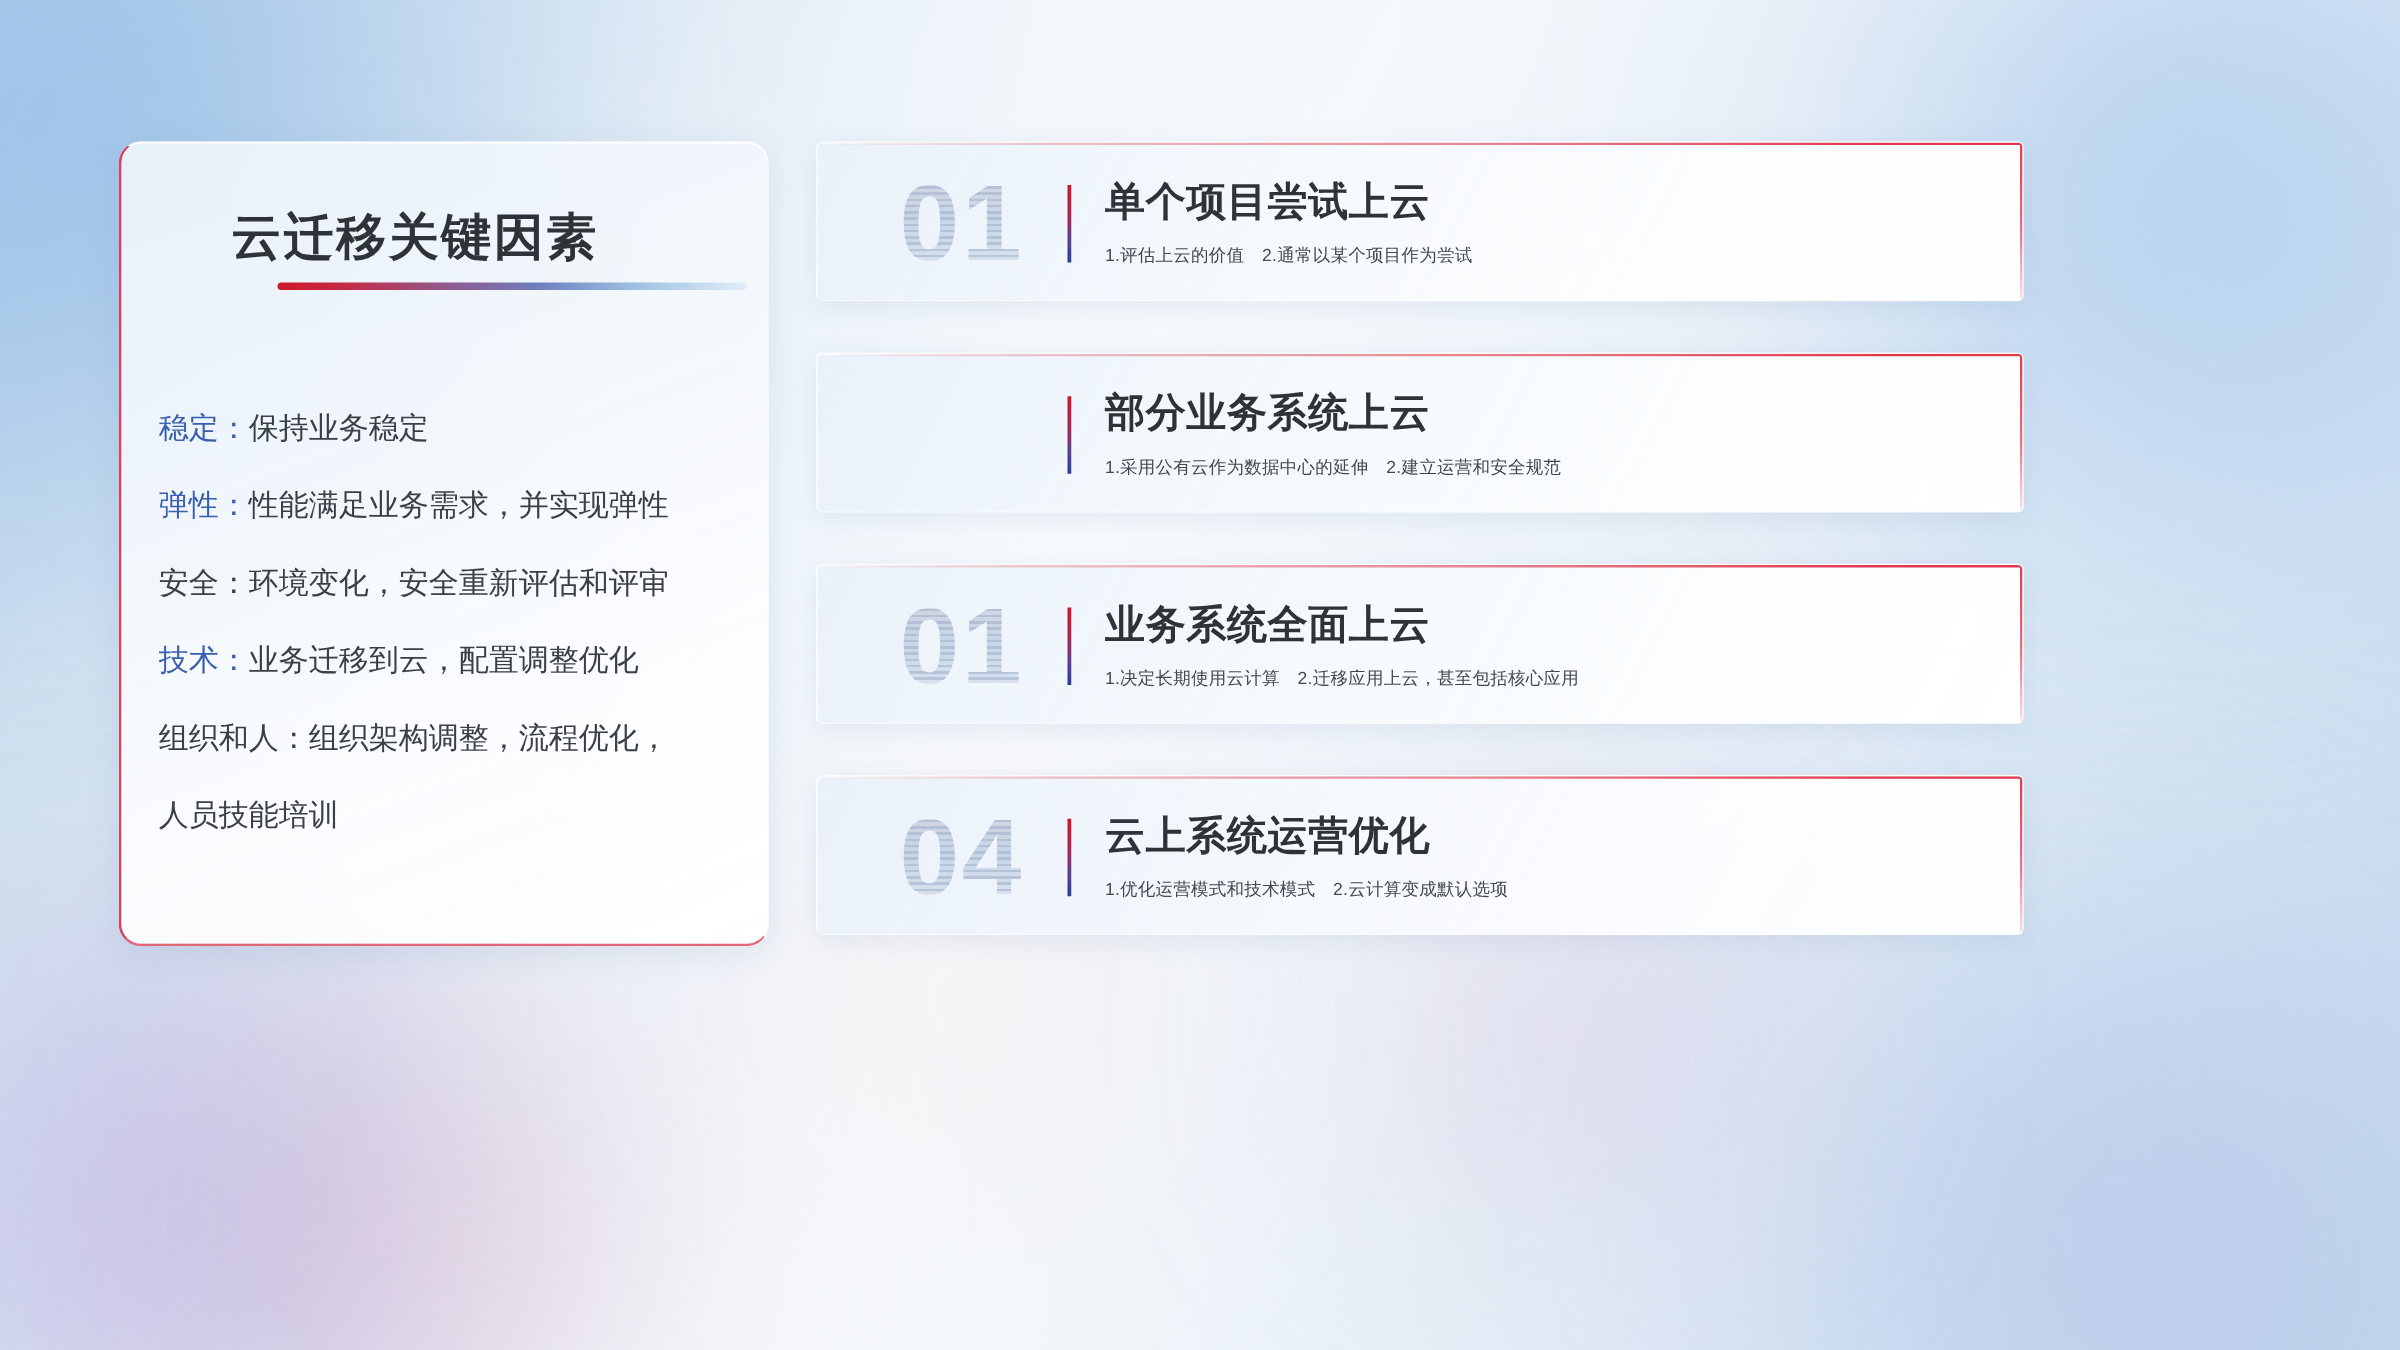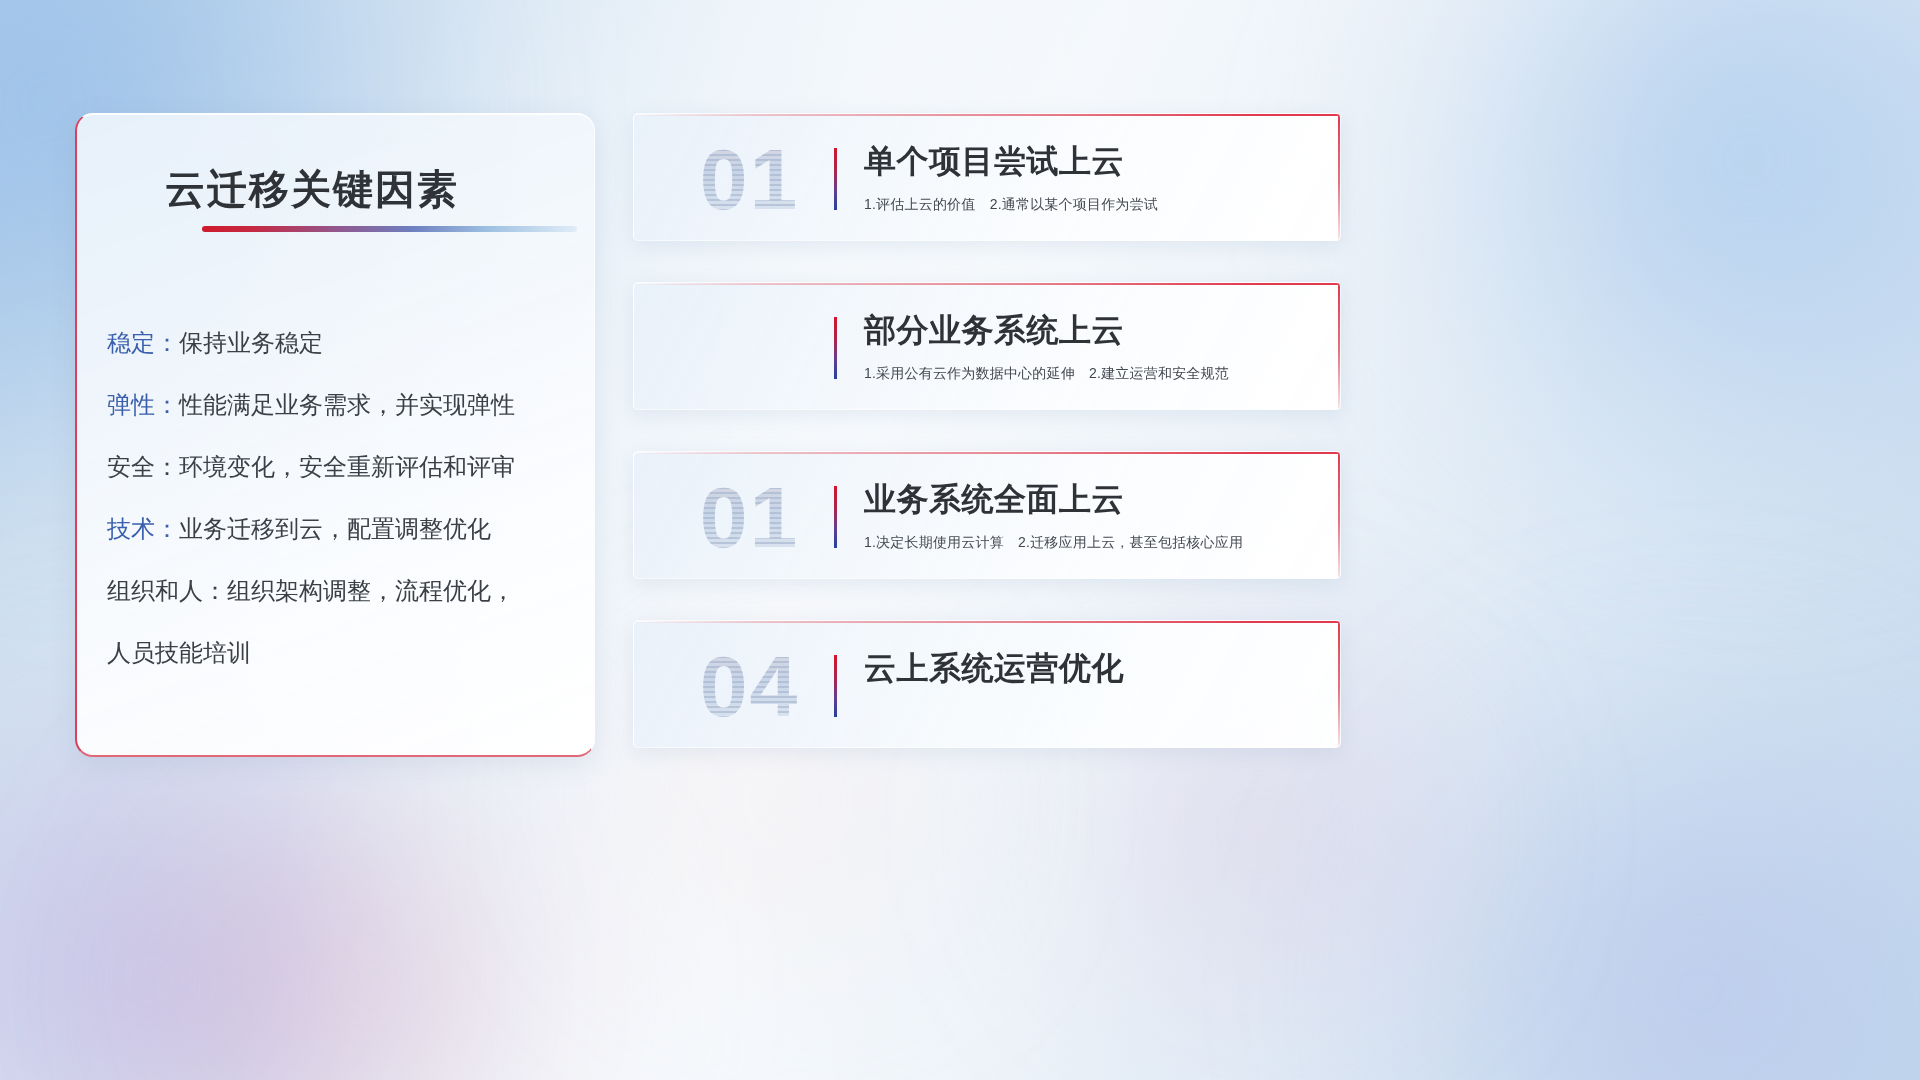--- a/index.html
+++ b/index.html
@@ -39,21 +39,21 @@
   .blob-f{ left:980px; bottom:60px; width:560px; height:380px;
            background:radial-gradient(circle at 50% 50%, rgba(206,180,214,.45), rgba(206,180,214,0) 70%); }
   .blob-g{ left:520px; top:620px; width:520px; height:360px;
            background:radial-gradient(circle at 50% 50%, rgba(226,200,206,.38), rgba(226,200,206,0) 70%); }
   .bg-sheen{
     position:absolute; inset:0;
     background:linear-gradient(100deg, rgba(255,255,255,0) 20%, rgba(255,255,255,.45) 42%, rgba(255,255,255,.12) 62%, rgba(255,255,255,0) 80%);
   }
 
   
-  #stage{ position:absolute; inset:0; z-index:2; }
+  #stage{ position:absolute; inset:0; z-index:2;margin-left:20px; }
 
   
   .left-panel{
     position:absolute; left:75px; top:113px; width:520px; height:644px;
     border-radius:18px;
     background:linear-gradient(160deg, rgba(237,244,251,.92) 0%, rgba(244,248,252,.90) 35%, rgba(252,253,255,.93) 70%, rgba(255,255,255,.95) 100%);
     border:1px solid rgba(255,255,255,.75);
     border-left:2px solid #d8415c;
     border-bottom:2px solid #e06878;
     box-shadow:0 6px 26px rgba(110,140,180,.16), inset 0 1px 0 rgba(255,255,255,.85);
@@ -76,21 +76,21 @@
   .lp-item{
     font-size:24px; line-height:62px; color:#3b4046; white-space:nowrap;
   }
   .lp-item .lbl{ color:#3a60ad;text-align:right; }
   .lp-item .lbl.plain{ color:#3b4046; }
   .lp-item .txt{ color:#3b4046; }
 
   
   .cards{ position:absolute; left:633px; top:113px; width:862px; }
   .card{
-    position:relative; width:708px; height:128px; margin-bottom:41px;
+    position:relative; width:966px; height:128px; margin-bottom:41px;
     border-radius:5px;
     background:linear-gradient(118deg,
        rgba(232,240,249,.88) 0%,
        rgba(239,245,251,.90) 22%,
        rgba(247,250,253,.93) 48%,
        rgba(252,253,255,.96) 72%,
        rgba(255,255,255,.97) 100%);
     border:1px solid rgba(255,255,255,.6);
     box-shadow:0 5px 20px rgba(118,146,184,.15), inset 0 1px 0 rgba(255,255,255,.85);
     overflow:hidden;
@@ -207,17 +207,18 @@
       </div>
     </article>
 
     <article class="card">
       <div class="card-topline"></div>
       <div class="card-rightline"></div>
       <div class="card-num">04</div>
       <div class="card-divider"></div>
       <div class="card-body">
         <h2 class="card-title">云上系统运营优化</h2>
+        <p class="card-desc">1.优化运营模式和技术模式　2.云计算变成默认选项</p>
       </div>
     </article>
 
   </section>
 </div>
 
 </body></html>

